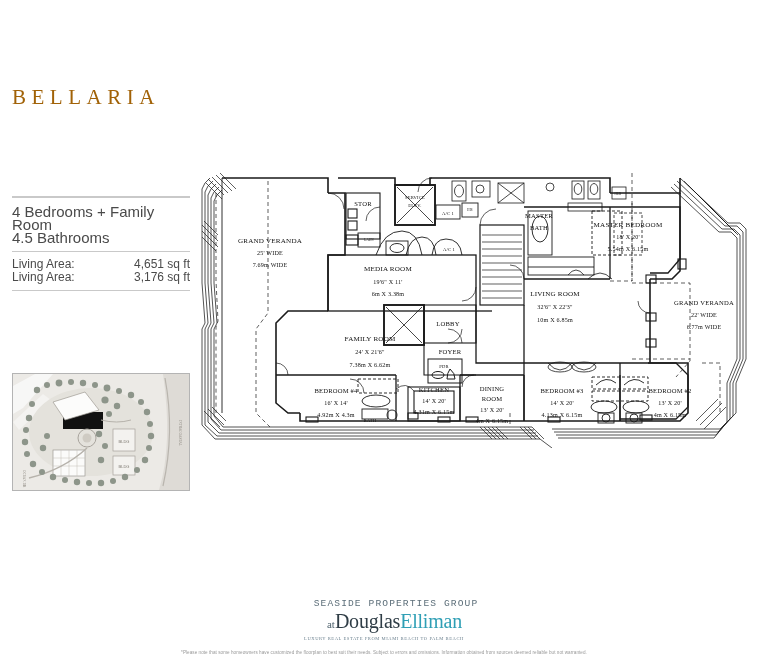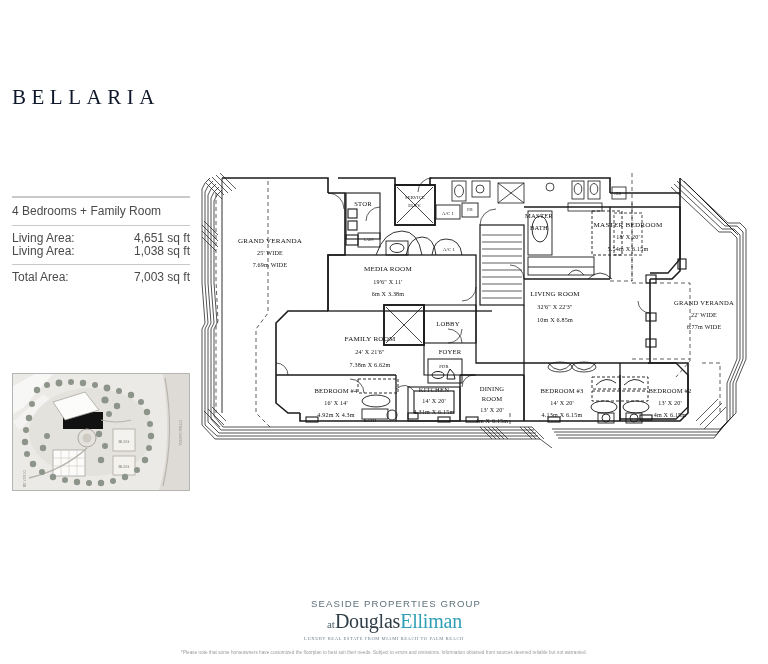--- a/index.html
+++ b/index.html
@@ -16,21 +16,21 @@
   }
 
   
   #brand-title {
     position: absolute;
     left: 12px;
     top: 85px;
     font-family: "Liberation Serif", serif;
     font-size: 21px;
     letter-spacing: 5.5px;
-    color: #0f172a;
+    color: #a16207;
     font-weight: 400;
   }
 
   
   #info-panel {
     position: absolute;
     left: 12px;
     top: 196px;
     width: 178px;
   }
@@ -42,21 +42,21 @@
     padding-bottom: 7px;
   }
   .rule {
     border-top: 1px solid #c9c9c9;
     height: 0;
     font-size: 0;
     line-height: 0;
   }
   #beds-baths {
     padding: 7px 0 7px 0;
-    font-size: 12px;
+    font-size: 15px;
     color: #4a4a4a;
     line-height: 13px;
   }
   .area-block {
     padding: 6px 0 6px 0;
     font-size: 12px;
     color: #4a4a4a;
   }
   .area-row {
     display: flex;
@@ -102,21 +102,21 @@
 
   
   #footer-logo {
     position: absolute;
     left: 0;
     top: 598px;
     width: 768px;
     text-align: center;
   }
   #seaside-line {
-    font-family: Liberation Sans, sans-serif;
+    font-family: Liberation Mono, monospace;
     font-size: 9.6px;
     letter-spacing: 1.1px;
     color: #5d6f7a;
     padding-left: 24px;
   }
   #douglas-line {
     font-family: "Liberation Serif", serif;
     font-size: 20px;
     line-height: 22px;
     margin-top: 1px;
@@ -152,39 +152,34 @@
 </head>
 <body>
 
 <div id="brand-title">BELLARIA</div>
 
 <div id="info-panel">
   <div class="rule"></div>
   <div class="rule"></div>
   <div id="beds-baths">
     <div>4 Bedrooms + Family Room</div>
+    <div>4.5 Bathrooms</div>
   </div>
   <div class="rule"></div>
   <div class="area-block">
     <div class="area-row">
       <span class="a-lab">Living Area:</span>
       <span class="a-val">4,651 sq ft</span>
     </div>
     <div class="area-row">
       <span class="a-lab">Living Area:</span>
-      <span class="a-val">1,038 sq ft</span>
+      <span class="a-val">3,176 sq ft</span>
     </div>
   </div>
   <div class="rule"></div>
-  <div class="area-block">
-    <div class="area-row">
-      <span class="a-lab">Total Area:</span>
-      <span class="a-val">7,003 sq ft</span>
-    </div>
-  </div>
 </div>
 
 <div id="site-map">
   <svg width="176" height="116" viewBox="0 0 176 116" xmlns="http://www.w3.org/2000/svg">
     <rect x="0" y="0" width="176" height="116" fill="#eceae6"></rect>
 
     <path d="M0 12 L22 0 L40 0 L10 34 L0 40 Z" fill="#f7f7f6"></path>
     <path d="M150 0 L176 0 L176 116 L146 116 Q160 70 150 0 Z" fill="#dedbd6"></path>
     <path d="M152 4 Q162 58 150 112" stroke="#b9b5ae" stroke-width="1.2" fill="none"></path>
     <path d="M0 48 L30 20 L38 26 L6 56 Z" fill="#f4f3f1"></path>

